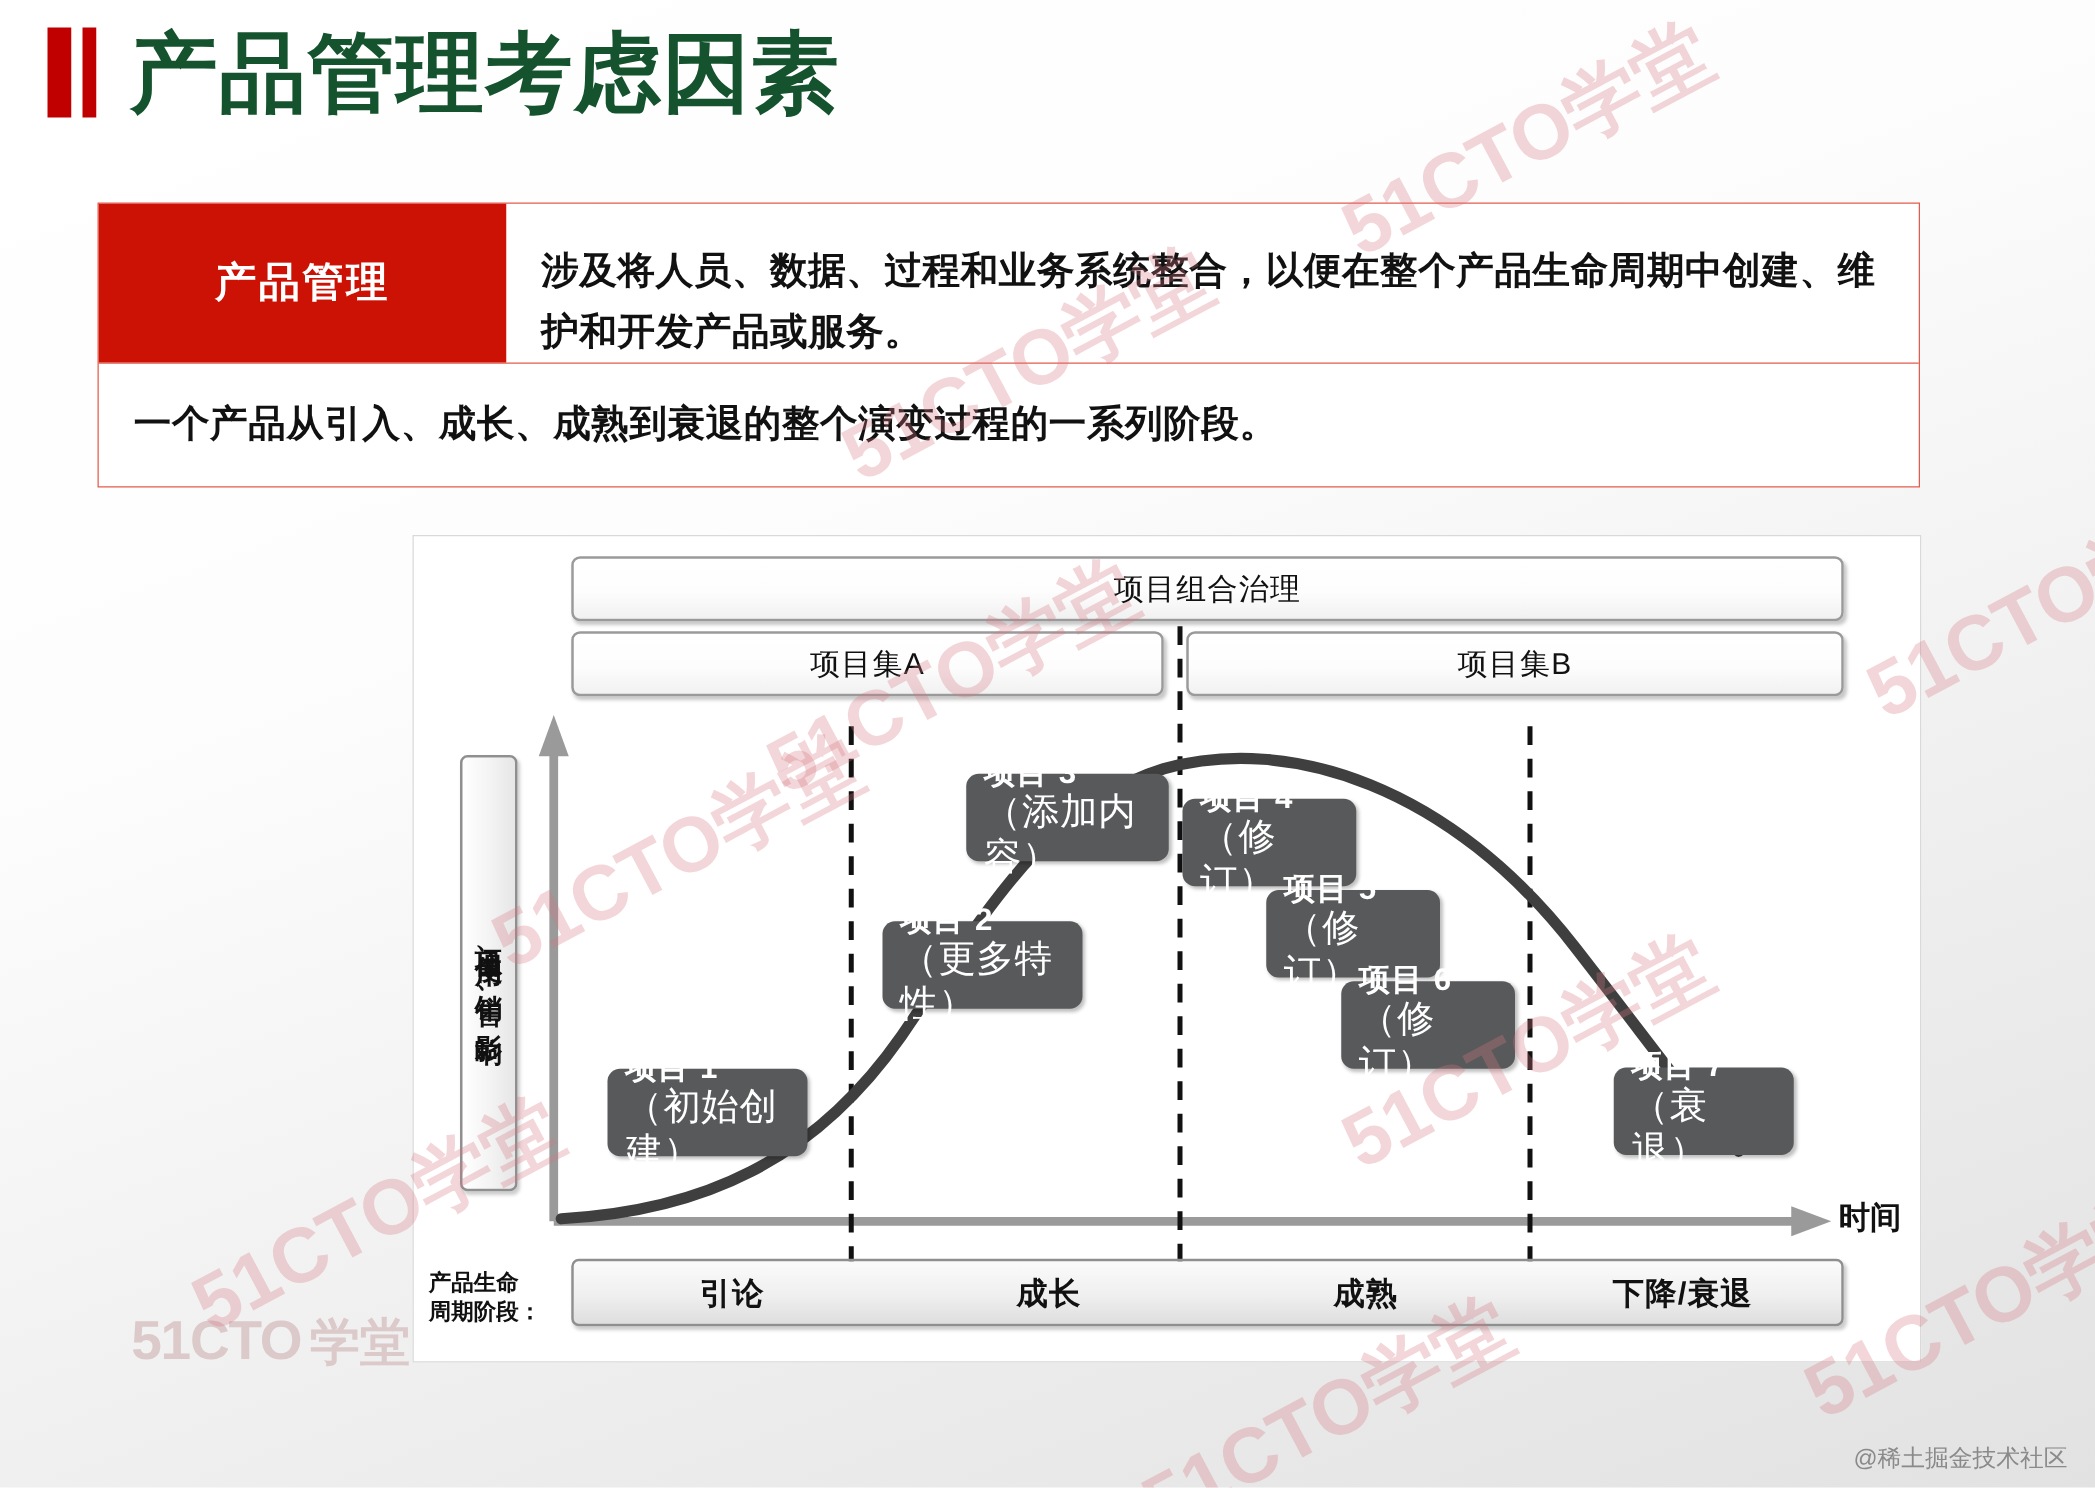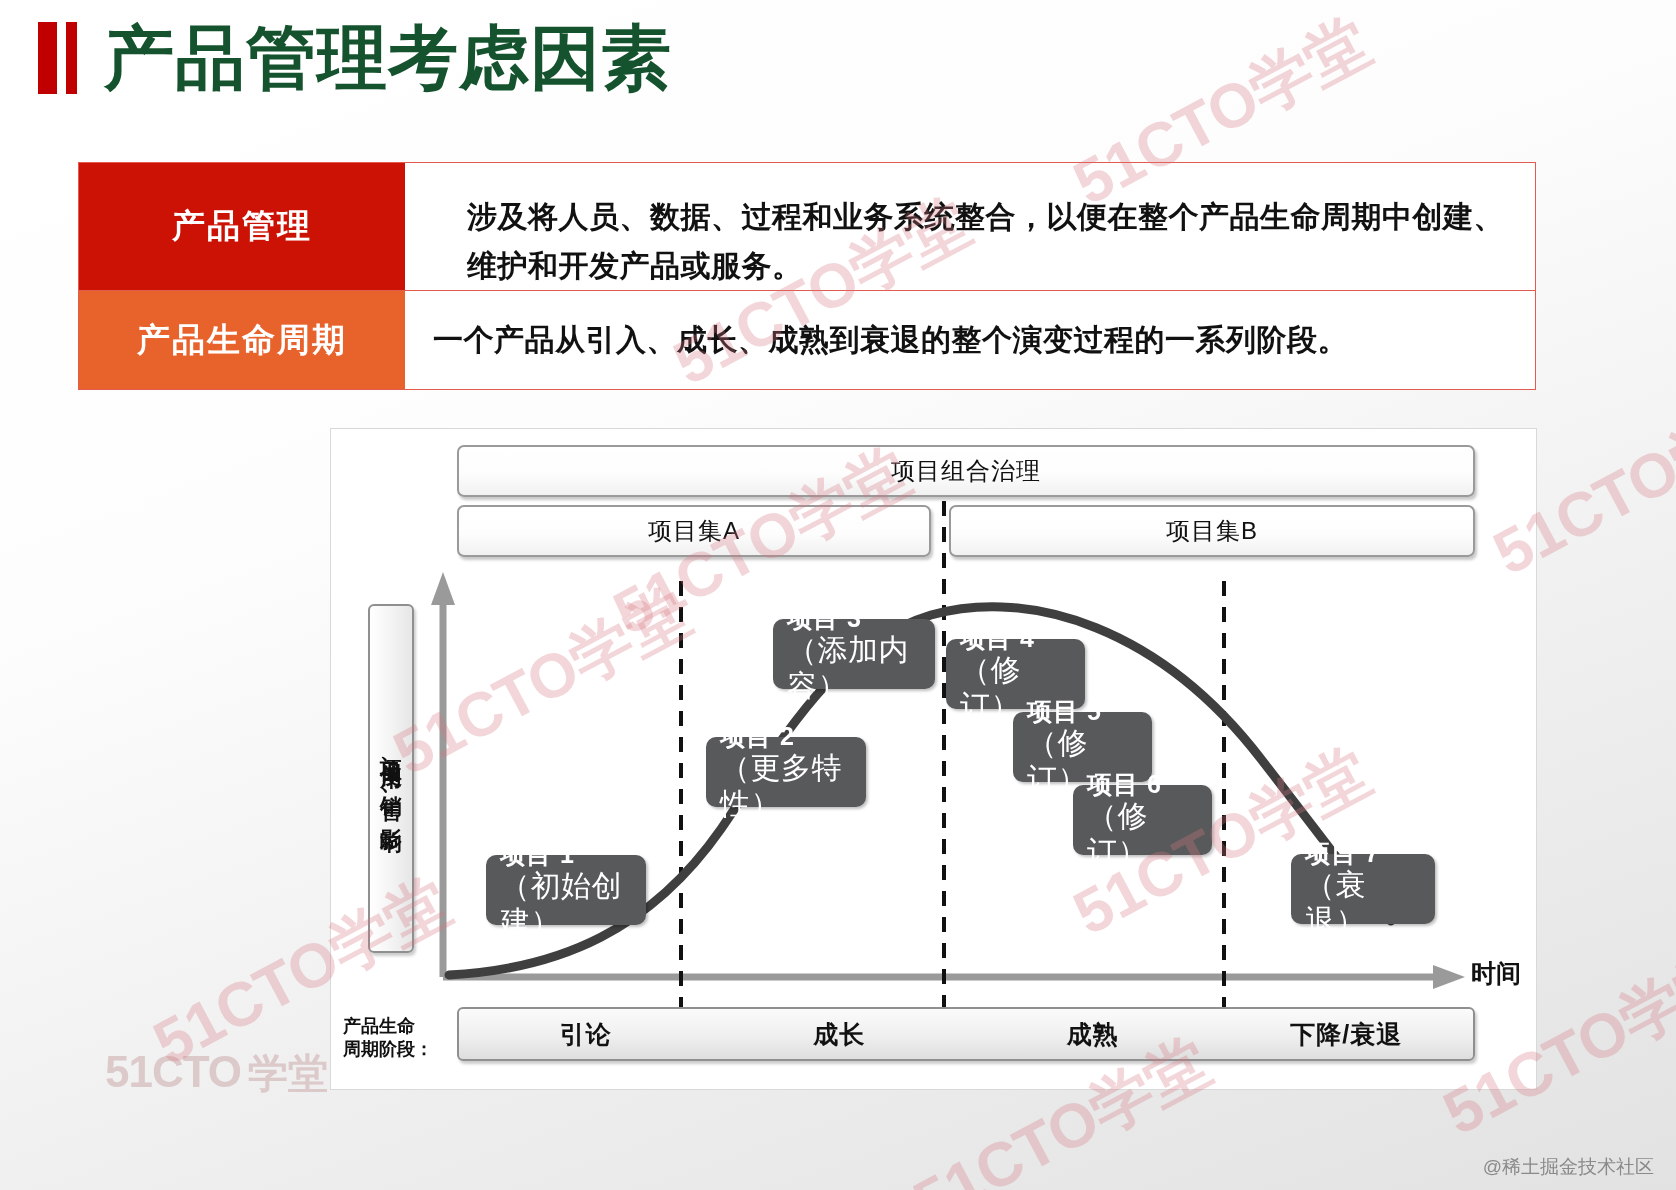--- a/index.html
+++ b/index.html
@@ -35,21 +35,21 @@
   .term{
     width:326px;min-width:326px;display:flex;align-items:center;justify-content:center;
     color:#fff;font-size:33px;font-weight:700;letter-spacing:2px;
   }
   .term.red{background:#cc1105;}
   .term.orange{background:#e8622b;}
   .def{
     flex:1;padding:24px 26px 24px 28px;font-size:30px;color:#111;
     line-height:1.62;font-weight:600;letter-spacing:.5px;
   }
-  .row.r1{height:127px;gap:34px;}
+  .row.r1{height:127px;}
   .row.r2{height:98px;}
   .row.r1 .def{padding-top:30px;}
   .row.r2 .def{display:flex;align-items:center;padding-top:0;padding-bottom:0;}
 
   
   #diagram{
     position:absolute;left:330px;top:428px;width:1205px;height:660px;
     background:#fff;border:1px solid #d9d9d9;
   }
 
@@ -139,21 +139,20 @@
   <div class="tick second"></div>
   <div id="title-text">产品管理考虑因素</div>
 </div>
 
 <div id="def-table">
   <div class="row r1">
     <div class="term red">产品管理</div>
     <div class="def">涉及将人员、数据、过程和业务系统整合，以便在整个产品生命周期中创建、维护和开发产品或服务。</div>
   </div>
   <div class="row r2">
-    <div class="term orange">产品生命周期</div>
     <div class="def">一个产品从引入、成长、成熟到衰退的整个演变过程的一系列阶段。</div>
   </div>
 </div>
 
 <div id="diagram">
 
   <div class="gbar" id="portfolio-bar">项目组合治理</div>
   <div class="gbar" id="program-a">项目集A</div>
   <div class="gbar" id="program-b">项目集B</div>
 

